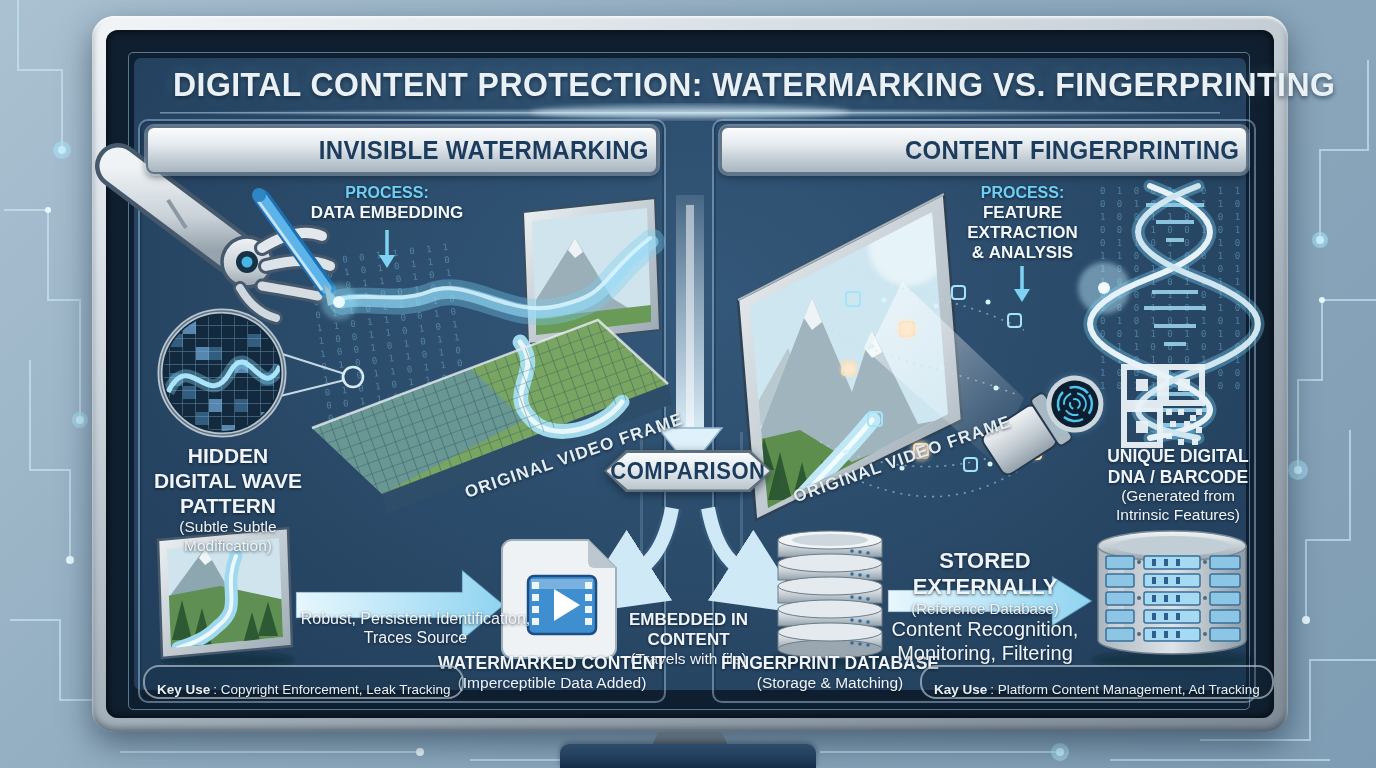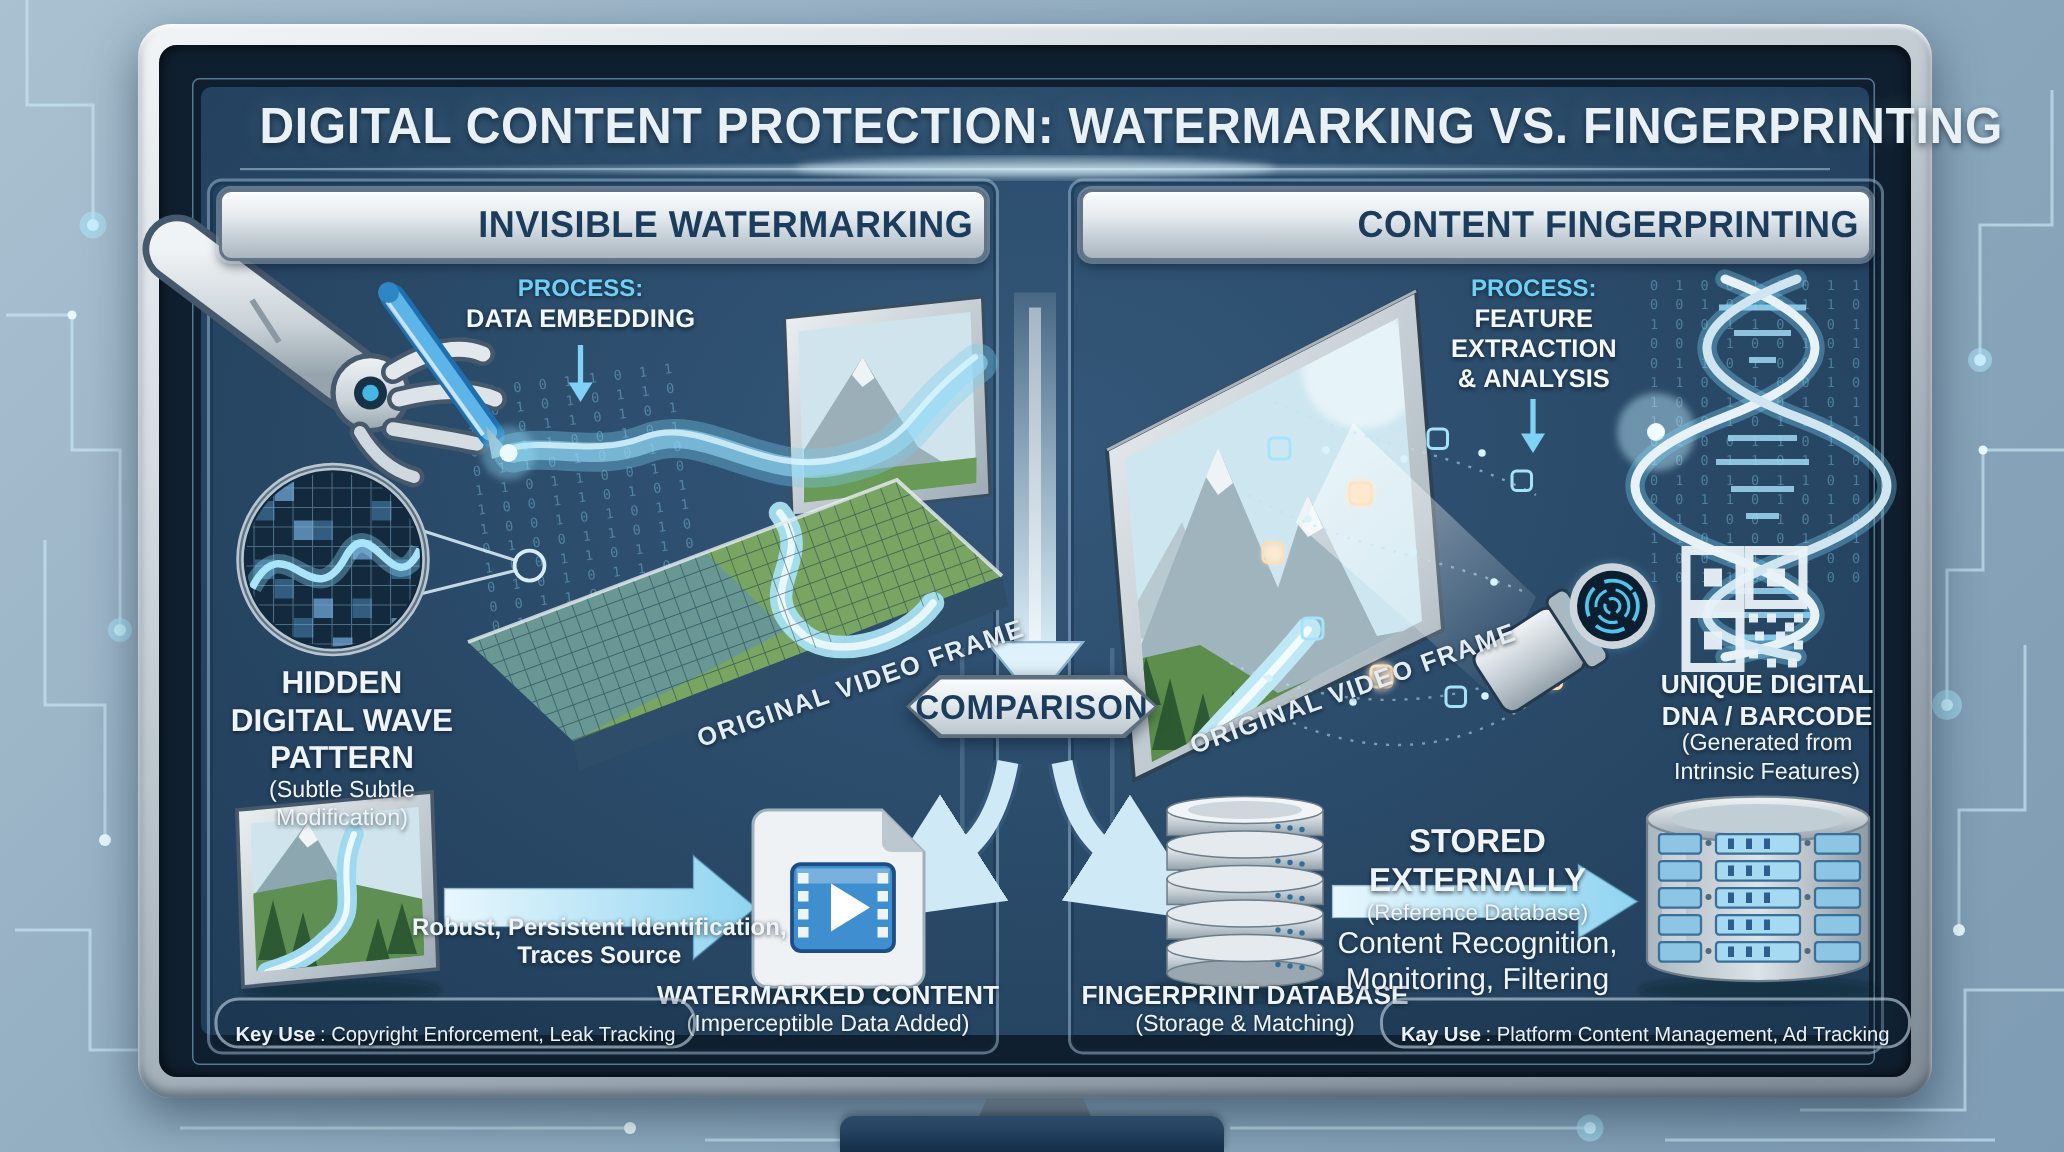--- a/index.html
+++ b/index.html
@@ -48,21 +48,21 @@
   .proc .pn{display:block;font-weight:bold;font-size:17px;color:#f2f7fa}
   #proc-l{left:297px;top:184px;width:180px}
   #proc-r{left:940px;top:184px;width:165px}
   #pattern-lbl{left:153px;top:444px;width:150px;font-size:15.5px}
   #pattern-lbl .b{font-size:21px}
   #dna-lbl{left:1098px;top:446px;width:160px;font-size:15.5px}
   #dna-lbl .b{font-size:17.5px}
   .cap{font-weight:bold;font-size:17px;letter-spacing:1.2px;color:#e3edf4;white-space:nowrap}
   #cap-l{left:460px;top:450px;width:205px;transform:rotate(-19deg)}
   #cap-r{left:788px;top:452px;width:215px;transform:rotate(-19.5deg)}
-  #benefit-l{left:272px;top:610px;width:255px;font-size:16px;font-weight:bold}
+  #benefit-l{left:288px;top:610px;width:255px;font-size:16px;font-weight:normal}
   #embed-lbl{left:586px;top:610px;width:205px;font-size:15.5px}
   #embed-lbl .b{font-size:17px}
   #wm-lbl{left:437px;top:653px;width:230px;font-size:15.5px}
   #wm-lbl .b{font-size:17.5px}
   #db-lbl{left:720px;top:653px;width:220px;font-size:15.5px}
   #db-lbl .b{font-size:17.5px}
   #stored-lbl{left:880px;top:548px;width:210px;font-size:15px}
   #stored-lbl .b{font-size:22px}
   #recog-lbl{left:885px;top:618px;width:200px;font-size:20px;font-weight:normal}
   .pill{position:absolute;height:30px;z-index:4;display:inline-flex;align-items:flex-end;white-space:nowrap;
@@ -597,20 +597,24 @@
   <div class="lbl cap" id="cap-r">ORIGINAL VIDEO FRAME</div>
 
   <div class="badge">
     <div class="out"></div>
     <div class="in">
         <span>COMPARISON</span>
       </div>
   </div>
 
   <div class="lbl" id="benefit-l">Robust, Persistent Identification, Traces Source</div>
+  <div class="lbl" id="embed-lbl">
+    <span class="b">EMBEDDED IN CONTENT</span>
+    <span class="sub">(Travels with file)</span>
+  </div>
   <div class="lbl" id="wm-lbl">
     <span class="b">WATERMARKED CONTENT</span>
     <span class="sub">(Imperceptible Data Added)</span>
   </div>
   <div class="lbl" id="db-lbl">
     <span class="b">FINGERPRINT DATABASE</span>
     <span class="sub">(Storage &amp; Matching)</span>
   </div>
   <div class="lbl" id="stored-lbl">
     <span class="b">STORED EXTERNALLY</span>

